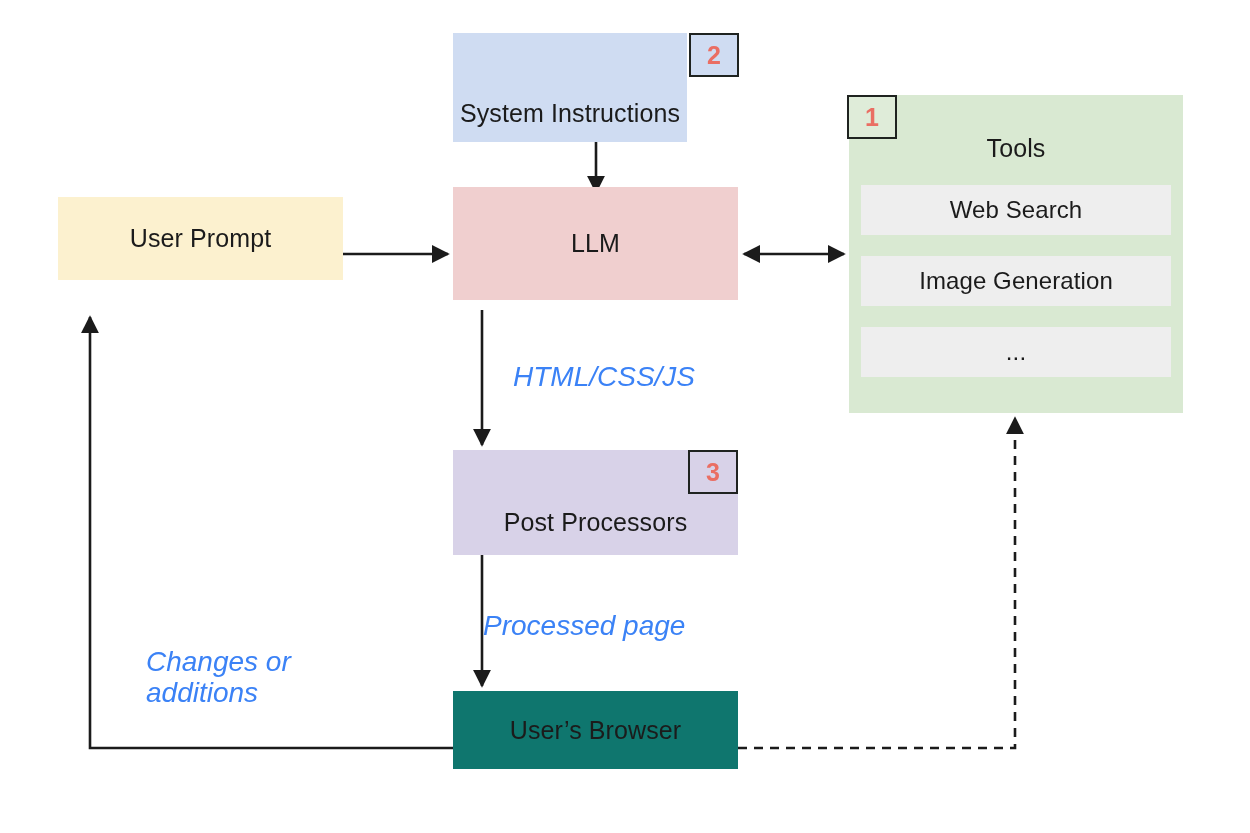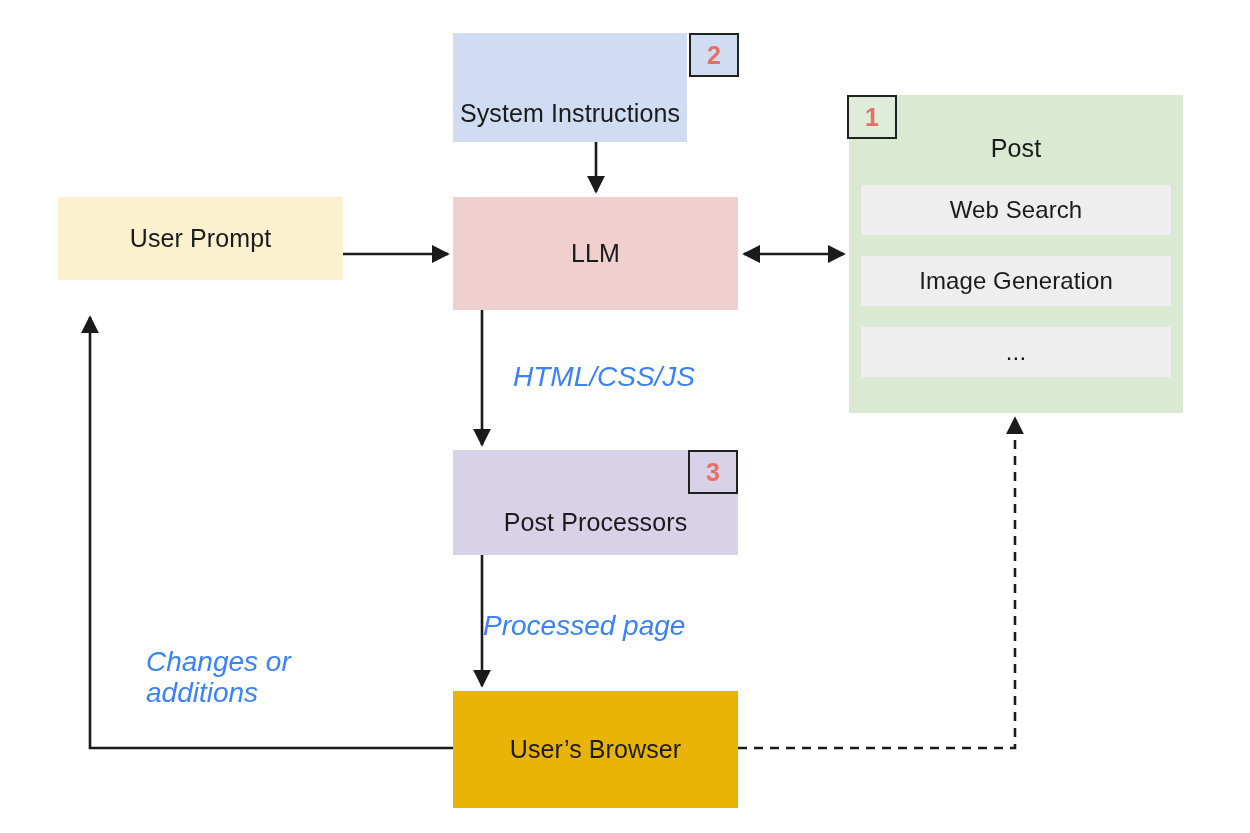--- a/index.html
+++ b/index.html
@@ -34,37 +34,37 @@
     left: 453px; top: 33px; width: 234px; height: 109px;
     background: #cfdcf2;
     align-items: flex-end;
     padding-bottom: 14px;
   }
   #node-user-prompt {
     left: 58px; top: 197px; width: 285px; height: 83px;
     background: #fcf1cf;
   }
   #node-llm {
-    left: 453px; top: 197px; width: 285px; height: 113px;
+    left: 453px; top: 187px; width: 285px; height: 113px;
     background: #f0cfcf;
   }
   #node-tools {
     left: 849px; top: 95px; width: 334px; height: 318px;
     background: #d9e9d2;
     display: block;
   }
   #node-post-processors {
     left: 453px; top: 450px; width: 285px; height: 105px;
     background: #d8d2e8;
     align-items: flex-end;
     padding-bottom: 18px;
   }
   #node-users-browser {
-    left: 453px; top: 691px; width: 285px; height: 117px;
-    background: #eab308;
+    left: 453px; top: 691px; width: 285px; height: 78px;
+    background: #0f766e;
   }
 
   
   .tools-title {
     text-align: center;
     font-size: 25px;
     color: #1b1b1b;
     margin-top: 39px;
   }
   .tool-list {
@@ -163,21 +163,21 @@
 
   <div class="node" id="node-user-prompt">
     <span>User Prompt</span>
   </div>
 
   <div class="node" id="node-llm">
     <span>LLM</span>
   </div>
 
   <div class="node" id="node-tools">
-    <div class="tools-title">Post</div>
+    <div class="tools-title">Tools</div>
     <div class="tool-list">
       <div class="tool-item">
         <span>Web Search</span>
       </div>
       <div class="tool-item">
         <span>Image Generation</span>
       </div>
       <div class="tool-item">
         <span>...</span>
       </div>

